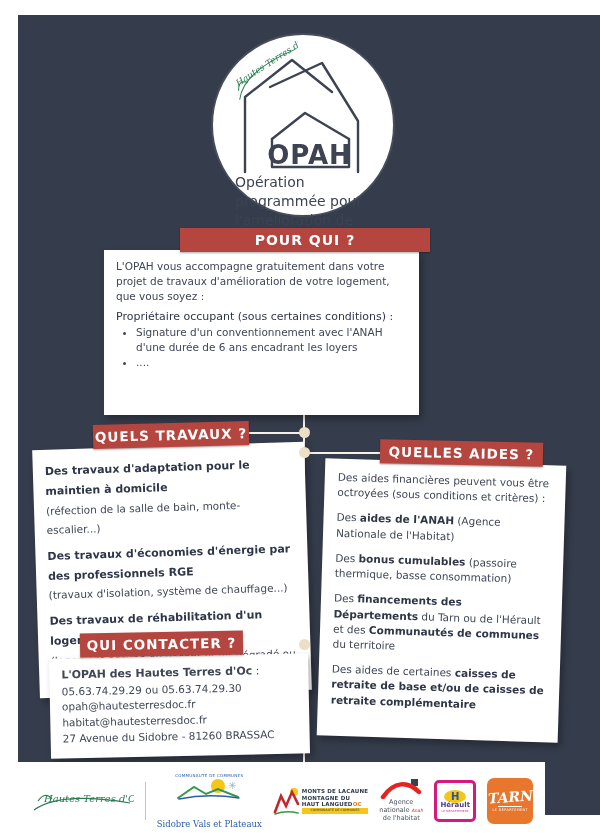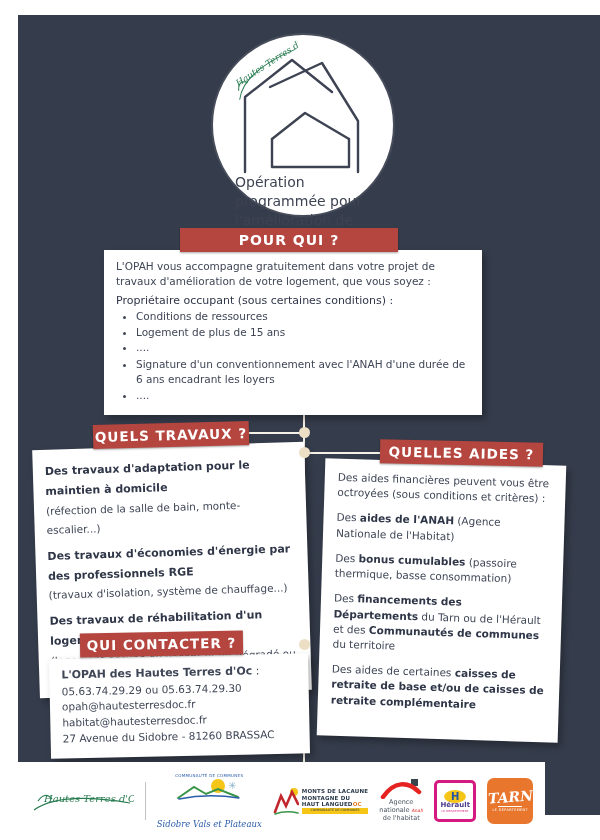--- a/index.html
+++ b/index.html
@@ -14,29 +14,29 @@
   .house-svg{position:absolute;left:22px;top:10px;width:140px;height:140px;}
   .opah-title{position:absolute;left:39px;top:105px;width:115px;text-align:center;
     font-size:26px;font-weight:bold;letter-spacing:1px;color:#3d4352;}
   .opah-sub{position:absolute;left:22px;top:138px;width:140px;text-align:left;
     font-size:14px;font-weight:normal;line-height:1.35;color:#3d4352;}
 
   
   .ribbon{position:absolute;background:#b5463f;color:#ffffff;text-align:center;
     font-weight:bold;font-size:14px;letter-spacing:1px;padding:4px 0;z-index:4;
     box-shadow:0 1px 2px rgba(0,0,0,.35);}
-  .rb-pourqui{left:180px;top:228px;width:218px;}
+  .rb-pourqui{left:180px;top:228px;width:250px;}
   .rb-travaux{left:93px;top:423px;width:156px;font-size:13.5px;transform:rotate(-1.5deg);}
   .rb-aides{left:380px;top:441px;width:163px;font-size:13.5px;transform:rotate(1.2deg);}
   .rb-contact{left:80px;top:632px;width:163px;font-size:13.5px;transform:rotate(-1deg);}
 
   
   .card{position:absolute;background:#ffffff;color:#3f4656;z-index:2;
     box-shadow:3px 4px 7px rgba(0,0,0,.3);box-sizing:border-box;}
-  .card-pourqui{left:104px;top:250px;width:378px;min-height:165px;padding:9px 12px 8px 12px;}
+  .card-pourqui{left:104px;top:250px;width:315px;min-height:165px;padding:9px 12px 8px 12px;}
   .card-travaux{left:36px;top:446px;width:272px;min-height:186px;padding:10px 12px;transform:rotate(-1.8deg);}
   .card-aides{left:321px;top:462px;width:241px;min-height:277px;padding:11px 13px;transform:rotate(1.8deg);}
   .card-contact{left:50px;top:656px;width:259px;min-height:100px;padding:9px 12px;transform:rotate(-1.2deg);}
 
   .card p{margin:0;}
   .intro{font-size:10.5px;line-height:1.45;}
   .subhead{font-size:11px;font-weight:normal;color:#2f3648;margin-top:5px !important;}
   ul.blist{margin:2px 0 0 6px;padding-left:14px;}
   ul.blist li{font-size:10.5px;line-height:1.45;}
 
@@ -63,21 +63,21 @@
   .dot-2{left:299px;top:447px;}
   .dot-3{left:299px;top:639px;}
 
   
   .footer{position:absolute;left:18px;top:762px;width:527px;height:78px;background:#ffffff;
     display:flex;align-items:center;justify-content:center;gap:11px;z-index:2;}
   .flogo{display:flex;flex-direction:column;align-items:center;justify-content:center;}
   .fsep{width:1px;height:38px;background:#c3c3c3;}
 
   .sid-top{font-size:4px;color:#2a5caa;letter-spacing:.3px;}
-  .sid-script{font-family:"DejaVu Serif","Liberation Serif",serif;font-style:italic;
+  .sid-script{font-family:"DejaVu Serif","Liberation Serif",serif;
     font-size:8.5px;color:#2a5caa;margin-top:19px;}
 
   .lac{flex-direction:row;gap:3px;align-items:center;}
   .lac-text{display:flex;flex-direction:column;line-height:1.15;}
   .lac-l{font-size:5.5px;font-weight:bold;color:#2b3a4a;letter-spacing:.2px;}
   .lac-accent{color:#e87b1e;}
   .lac-sub{font-size:3.2px;color:#2b3a4a;background:#f5c518;padding:1px 3px;margin-top:1px;text-align:center;}
 
   .anah-line{font-size:6.5px;font-weight:normal;color:#4a5560;line-height:1.2;}
   .anah-tag{font-size:4.5px;color:#e52321;font-style:italic;}
@@ -109,40 +109,36 @@
       <text x="10" y="20" font-size="9" font-style="italic" font-family="DejaVu Serif, Liberation Serif, serif" fill="#2a7d52">Hautes Terres d'Oc</text>
     </svg>
     <svg class="house-svg" viewBox="0 0 140 140">
       <g stroke="#3d4352" stroke-width="2.4" fill="none" stroke-linejoin="round" stroke-linecap="round">
         <path d="M10,127 L10,52 L57,15 L97,47"></path>
         <path d="M35,42 L87,18 L123,76 L123,127"></path>
         <path d="M37,94 L37,122 L114,122 L114,94"></path>
         <path d="M37,94 L70,68 L114,94"></path>
       </g>
     </svg>
+    <div class="opah-title">OPAH</div>
     <div class="opah-sub">Opération programmée pour l'amélioration de l'habitat</div>
   </div>
 
   <div class="vline"></div>
   <div class="hline hl-1"></div>
   <div class="hline hl-2"></div>
   <div class="hline hl-3"></div>
   <div class="dot dot-1"></div>
   <div class="dot dot-2"></div>
   <div class="dot dot-3"></div>
 
   <div class="ribbon rb-pourqui">POUR QUI ?</div>
   <div class="card card-pourqui">
     <p class="intro">L'OPAH vous accompagne gratuitement dans votre projet de travaux d'amélioration de votre logement, que vous soyez :</p>
     <p class="subhead">Propriétaire occupant (sous certaines conditions) :</p>
-    <ul class="blist">
-      <li>Conditions de ressources</li>
-      <li>Logement de plus de 15 ans</li>
-      <li>....</li>
-    </ul>
     <ul class="blist">
       <li>Signature d'un conventionnement avec l'ANAH d'une durée de 6 ans encadrant les loyers</li>
       <li>....</li>
     </ul>
   </div>
 
   <div class="ribbon rb-travaux">QUELS TRAVAUX ?</div>
   <div class="card card-travaux">
     <p class="trav-item">
       <span class="trav-bold">Des travaux d'adaptation pour le maintien à domicile</span><br>

